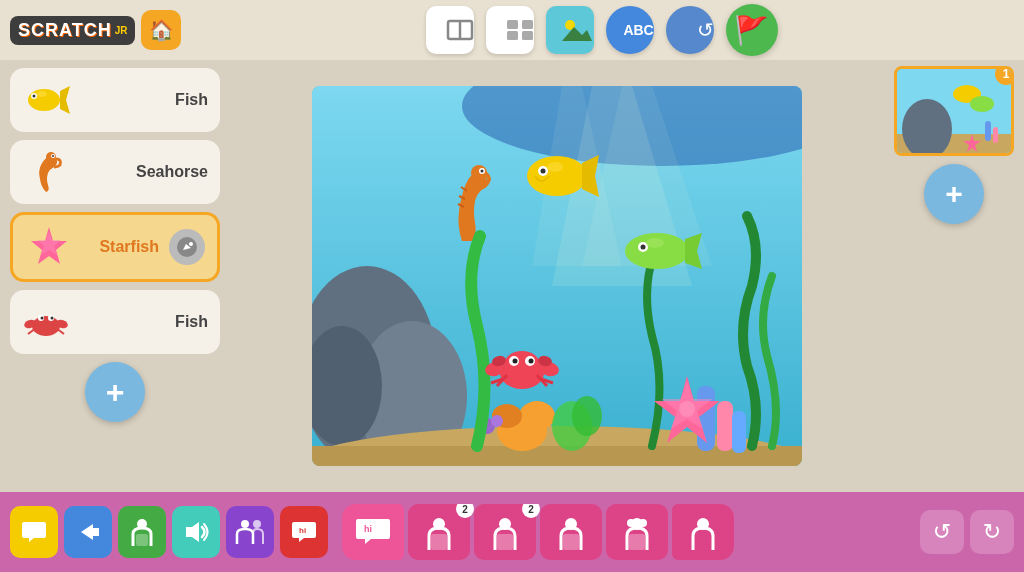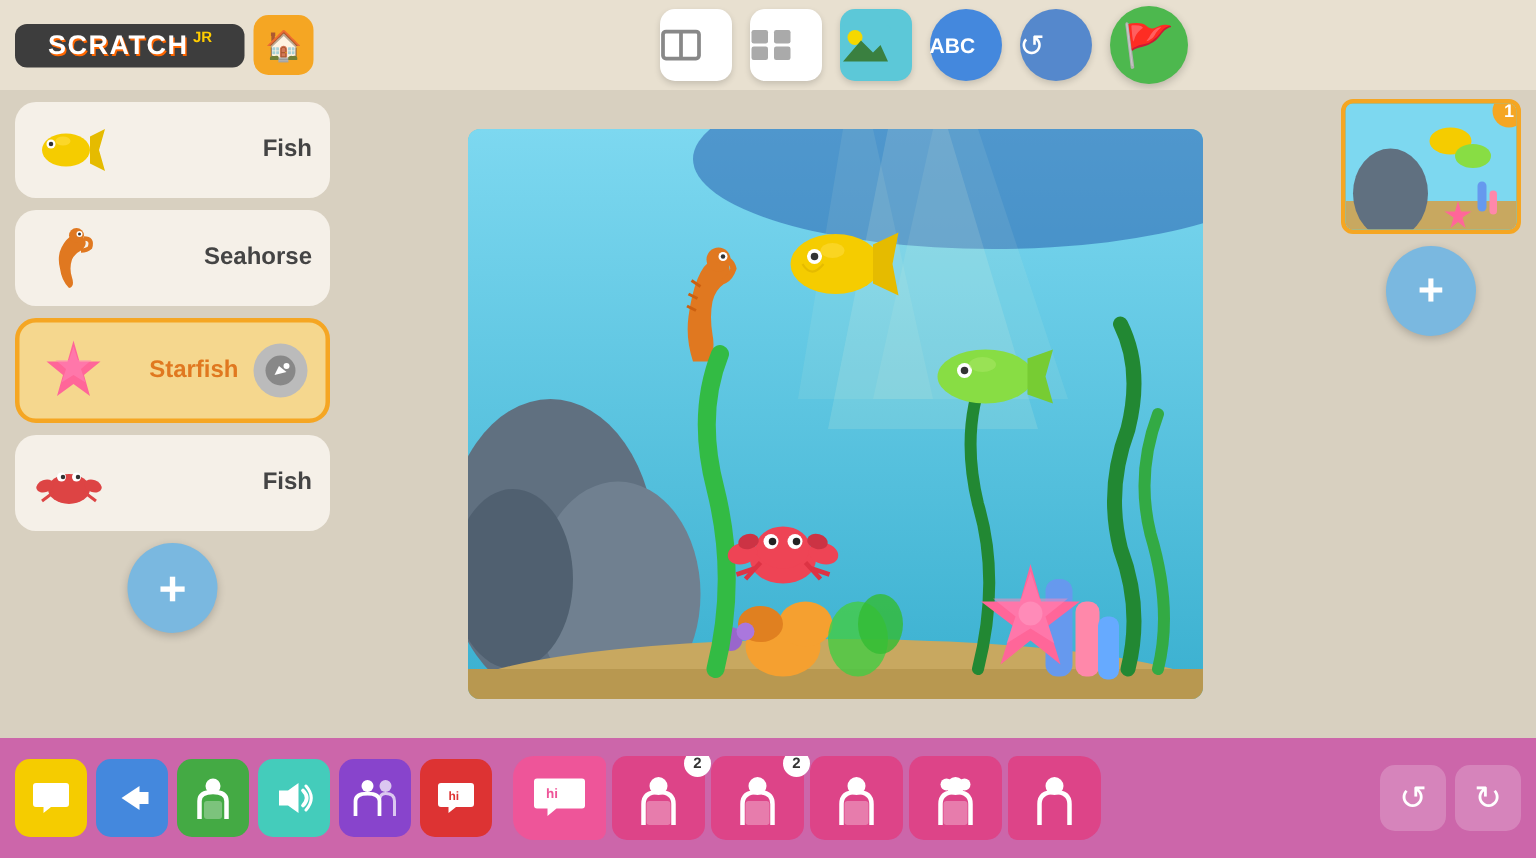--- a/index.html
+++ b/index.html
@@ -23,22 +23,23 @@
       height: 60px;
     }
     .logo-area {
       display: flex;
       align-items: center;
       gap: 6px;
     }
     .logo-text {
       background: #3d3d3d;
       border-radius: 8px;
-      padding: 4px 22px;
-      display: flex;
+      padding: 4px 8px;
+      display: flex;
+      align-items: center;
     }
     .logo-scratch {
       font-size: 18px;
       font-weight: 900;
       color: #fff;
       letter-spacing: 1px;
       text-shadow: 1px 1px 0 #ff6600;
     }
     .logo-jr {
       font-size: 10px;
@@ -58,21 +59,21 @@
       display: flex;
       align-items: center;
       gap: 12px;
       flex: 1;
       justify-content: center;
     }
     .top-btn {
       width: 48px; height: 48px;
       background: #fff;
       border-radius: 10px;
-      display: flex; align-items: center; justify-content: flex-start;
+      display: flex; align-items: center; justify-content: flex-end;
       cursor: pointer;
       box-shadow: 0 2px 4px rgba(0,0,0,0.15);
       font-size: 22px;
     }
     .green-flag {
       width: 52px; height: 52px;
       background: #4db84e;
       border-radius: 50%;
       display: flex; align-items: center; justify-content: center;
       cursor: pointer;

